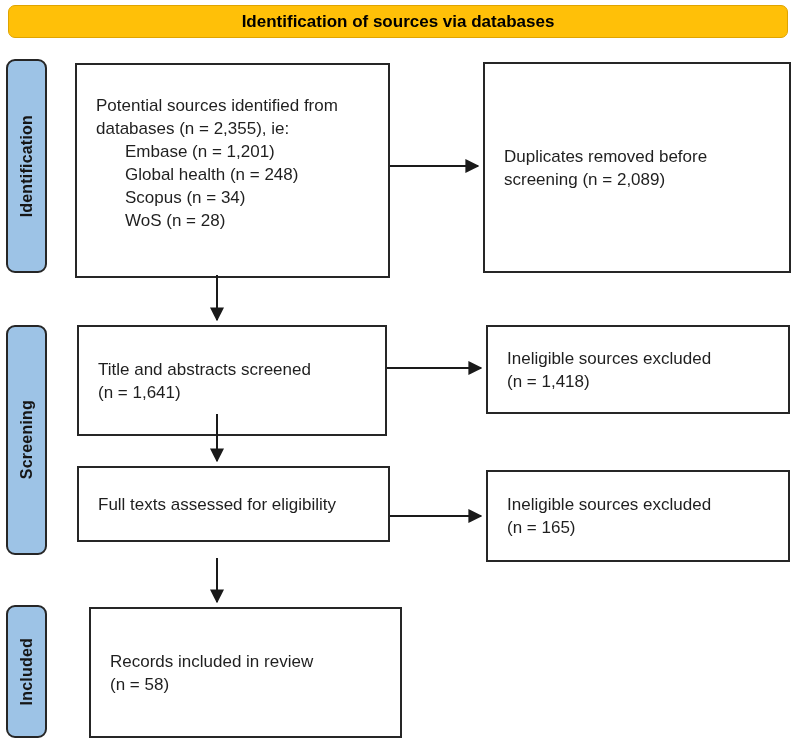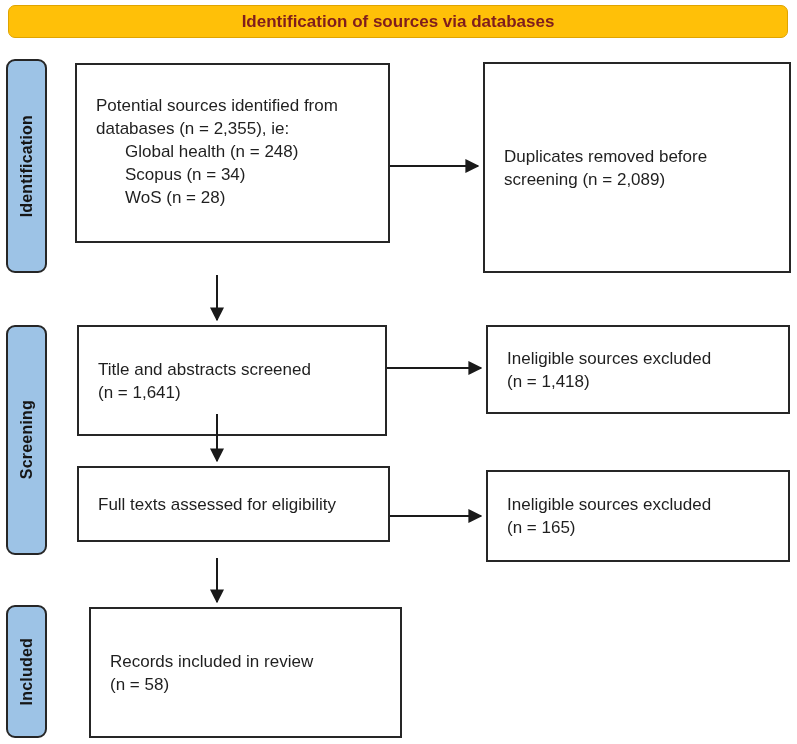--- a/index.html
+++ b/index.html
@@ -18,21 +18,21 @@
     position: absolute;
     left: 8px; top: 5px;
     width: 780px; height: 33px;
     background: #FFC008;
     border: 1px solid #dfa400;
     border-radius: 7px;
     display: flex; align-items: center; justify-content: center;
     box-sizing: border-box;
   }
   .banner span {
-    font-size: 17px; font-weight: bold; color: #7f1d1d;
+    font-size: 17px; font-weight: bold; color: #000000;
   }
 
   
   .stage {
     position: absolute;
     left: 6px; width: 41px;
     background: #9DC3E6;
     border: 2px solid #262626;
     border-radius: 9px;
     display: flex; align-items: center; justify-content: center;
@@ -51,21 +51,21 @@
 
   
   .box {
     position: absolute;
     background: #ffffff;
     border: 2px solid #262626;
     box-sizing: border-box;
     font-size: 17px;
     line-height: 23px;
   }
-  .box-sources   { left: 75px;  top: 63px;  width: 315px; height: 180px; }
+  .box-sources   { left: 75px;  top: 63px;  width: 315px; height: 215px; }
   .box-dupes     { left: 483px; top: 62px;  width: 308px; height: 211px; }
   .box-titles    { left: 77px;  top: 325px; width: 310px; height: 111px;  }
   .box-excl1     { left: 486px; top: 325px; width: 304px; height: 89px;  }
   .box-fulltext  { left: 77px;  top: 466px; width: 313px; height: 76px;  }
   .box-excl2     { left: 486px; top: 470px; width: 304px; height: 92px;  }
   .box-included  { left: 77px;  top: 607px; width: 313px; height: 131px; margin-left: 12px; }
 
   .box-sources .box-text { padding: 29px 10px 0 19px; }
   .vcenter {
     height: 100%;
@@ -98,20 +98,21 @@
     <span class="stage-text">Screening</span>
   </div>
   <div class="stage stage-included">
     <span class="stage-text">Included</span>
   </div>
 
   <div class="box box-sources">
     <div class="box-text">
       <div>Potential sources identified from</div>
       <div>databases (n = 2,355), ie:</div>
+      <div class="indent">Embase (n = 1,201)</div>
       <div class="indent">Global health (n = 248)</div>
       <div class="indent">Scopus (n = 34)</div>
       <div class="indent">WoS (n = 28)</div>
     </div>
   </div>
 
   <div class="box box-dupes">
     <div class="vcenter">
       <div>Duplicates removed before</div>
       <div>screening (n = 2,089)</div>

